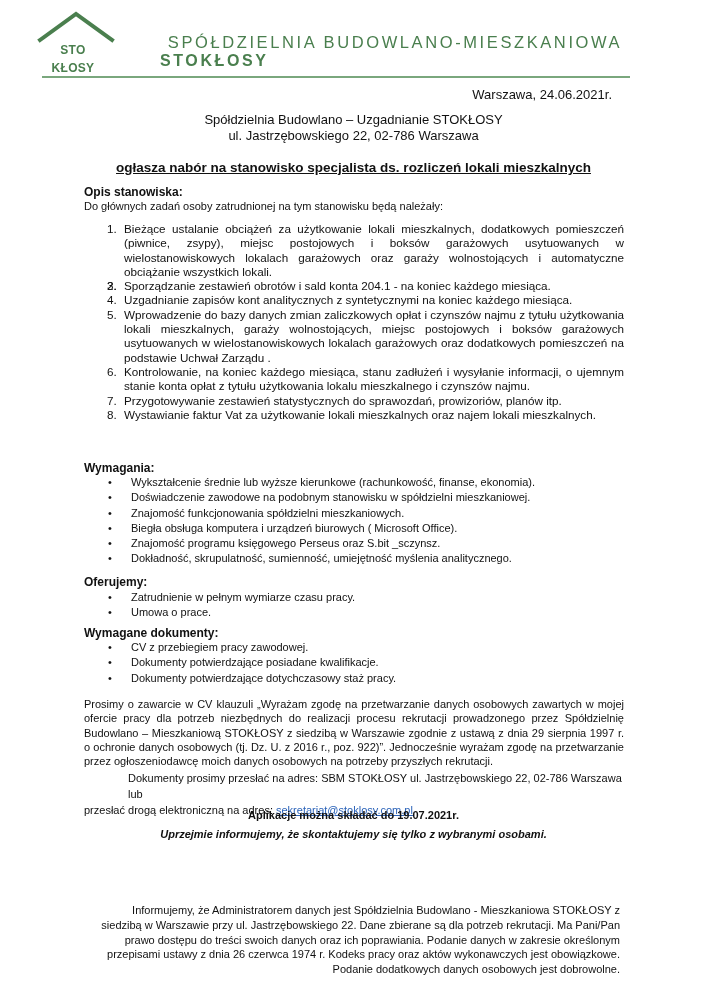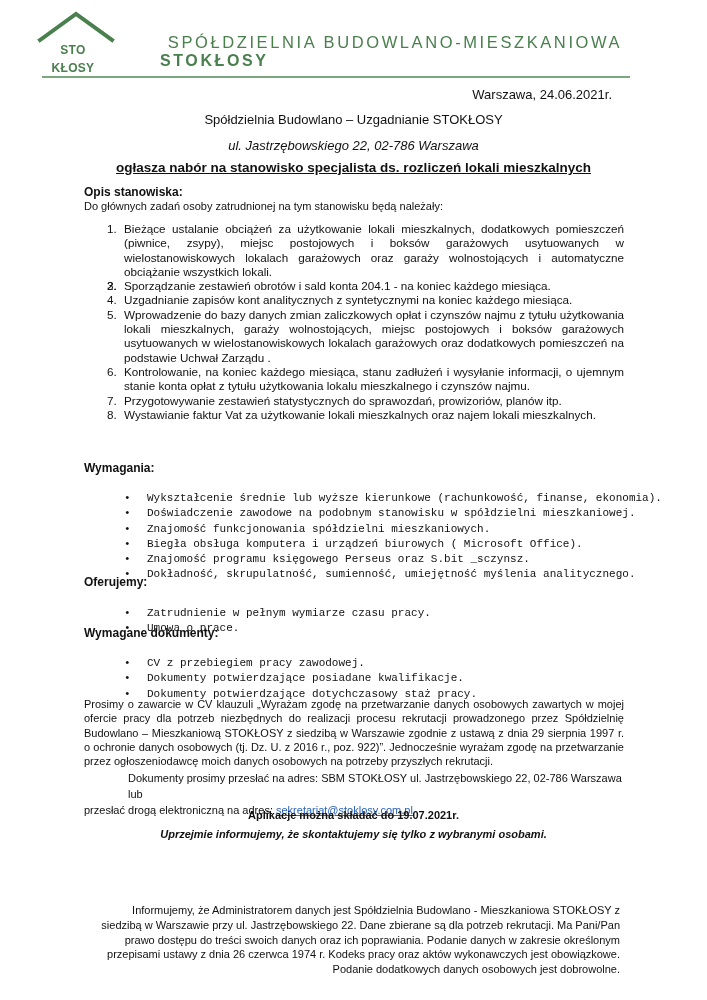--- a/index.html
+++ b/index.html
@@ -11,31 +11,31 @@
                color: #4a7f4e; font-weight: bold; font-size: 12px; letter-spacing: 0.3px; }
   .logo-sto { top: 33px; }
   .logo-klosy { top: 51px; }
   .hdr1 { position: absolute; left: 160px; top: 33px; width: 470px; text-align: center;
           color: #4a7f4e; font-size: 16.5px; letter-spacing: 2.6px; }
   .hdr2 { position: absolute; left: 160px; top: 52px; width: 470px; 
           color: #4a7f4e; font-size: 16px; font-weight: bold; letter-spacing: 2.6px; }
   .hdr-line { position: absolute; left: 42px; top: 76px; width: 588px; height: 2px; background: #7aa77d; }
   .date { position: absolute; right: 95px; top: 87px; font-size: 13px; }
   .org { position: absolute; left: 0; width: 707px; text-align: center; font-size: 13px; }
-  .org1 { top: 112px; } .org2 { top: 138px; font-style: italic; }
+  .org1 { top: 112px; } .org2 { top: 128px; }
   .title { position: absolute; left: 0; width: 707px; text-align: center; top: 160px;
            font-size: 13.5px; font-weight: bold; text-decoration: underline; }
   .section-h { position: absolute; left: 84px; font-size: 12px; font-weight: bold; }
   .intro { position: absolute; left: 84px; top: 200px; font-size: 11px; }
   ol.duties { position: absolute; left: 101px; top: 222px; width: 523px; margin: 0; padding: 0;
               list-style: none; font-size: 11.7px; line-height: 14.3px; }
   ol.duties li { position: relative; padding-left: 23px; text-align: justify; }
   ol.duties li .num { position: absolute; left: 6px; top: 0; }
-  ul.bullets { position: absolute; left: 108px; margin: 16px; padding: 0; list-style: none;
-               font-size: 11px; line-height: 15.3px; font-family: Liberation Mono, monospace; }
+  ul.bullets { position: absolute; left: 108px; margin: 0; padding: 0; list-style: none;
+               font-size: 11px; line-height: 15.3px; }
   ul.bullets li { position: relative; padding-left: 23px; }
   ul.bullets li::before { content: "•"; position: absolute; left: 0; top: 0; }
   .para { position: absolute; left: 84px; width: 540px; font-size: 11px; line-height: 14.3px;
           text-align: justify; }
   .docs { position: absolute; left: 84px; width: 540px; font-size: 11px; line-height: 16px; top: 770px; }
   .docs .indent { padding-left: 44px; }
   .email { color: #2a62b8; text-decoration: underline; }
   .center { position: absolute; left: 0; width: 707px; text-align: center; font-size: 11px; font-weight: bold; }
   .footer { position: absolute; left: 90px; width: 530px; top: 903px; text-align: right;
             font-size: 11px; line-height: 14.8px; }

